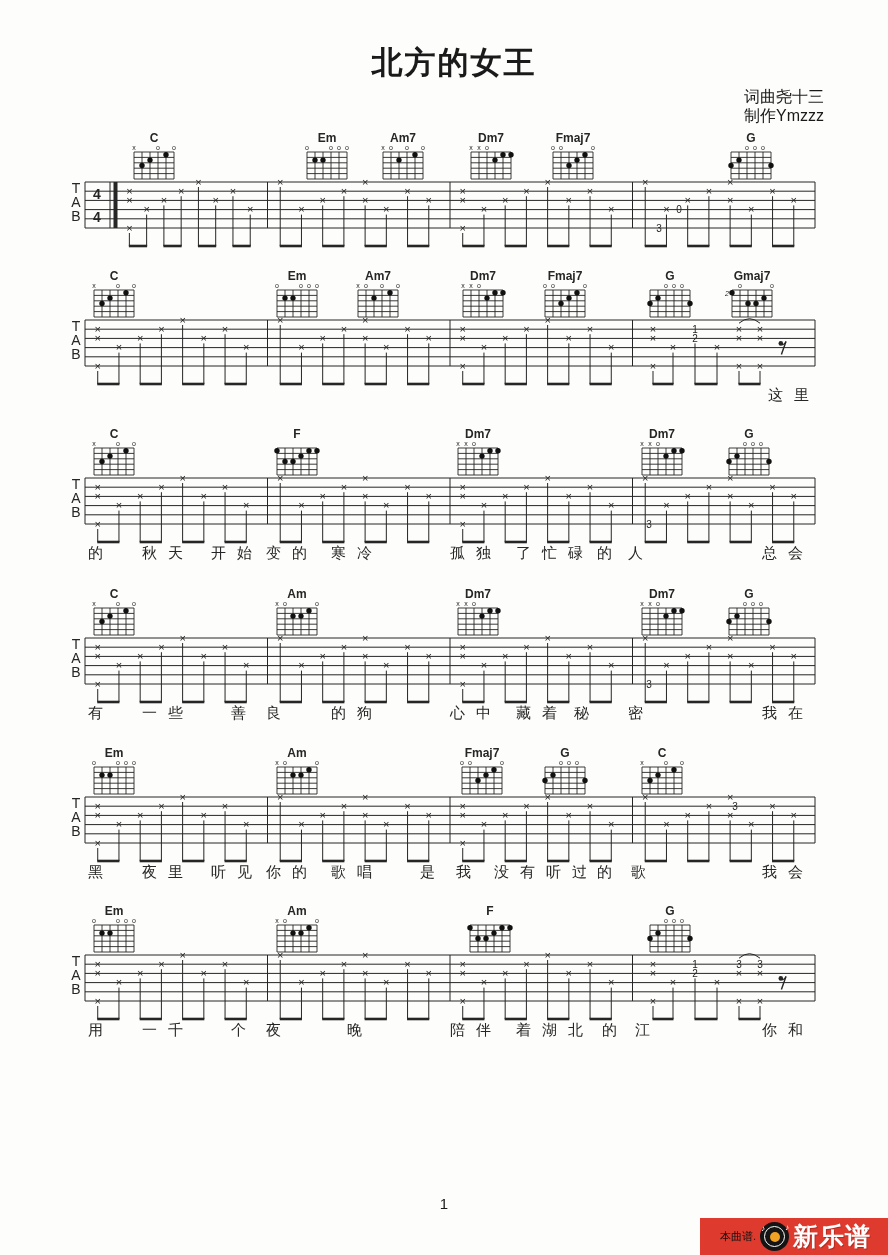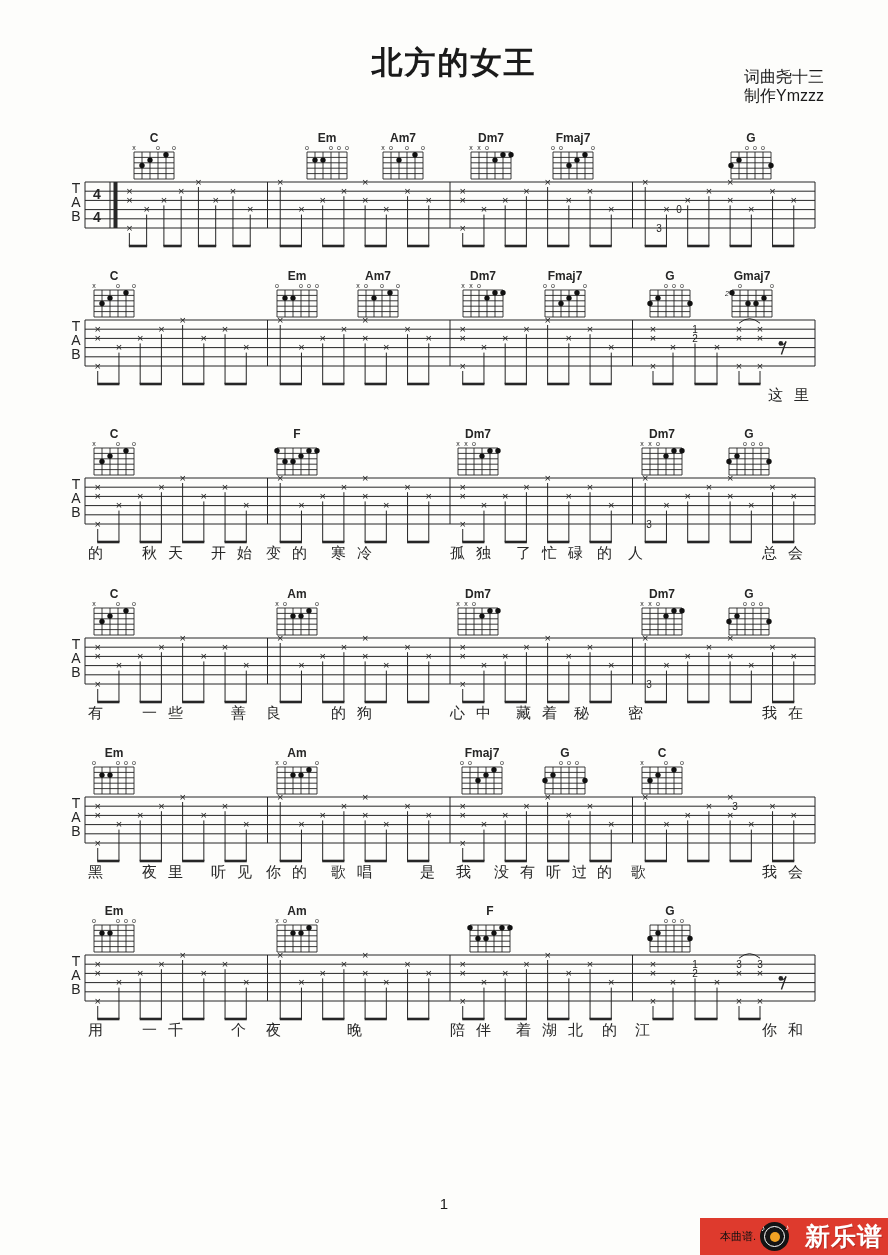--- a/index.html
+++ b/index.html
@@ -7,21 +7,21 @@
     position:relative;width:888px;height:1255px;background:#fdfdfb;
     font-family:"Liberation Sans","DejaVu Sans",sans-serif;color:#1a1a1a;
     overflow:hidden;margin:0 auto;
   }
   #notation{position:absolute;left:0;top:0;}
   .title{
     position:absolute;left:0;right:0;top:42px;text-align:center;
     font-size:31px;font-weight:bold;letter-spacing:2px;padding-left:20px;
   }
   .credits{
-    position:absolute;right:64px;top:67px;text-align:center;
+    position:absolute;right:64px;top:87px;text-align:center;
     font-size:16px;line-height:19px;margin-left:9px;
   }
   .page-num{
     position:absolute;left:0;right:0;top:1195px;text-align:center;font-size:15px;
   }
   .footer-bar{
     position:absolute;left:700px;top:1218px;width:188px;height:37px;
     background:#de3a2d;display:flex;align-items:center;
   }
   .footer-prefix{font-size:11px;color:#111;margin-left:20px;white-space:nowrap;}
@@ -36,21 +36,21 @@
   .vinyl::after{
     content:"";position:absolute;left:9.5px;top:9.5px;width:10px;height:10px;
     background:#f0a224;border-radius:50%;
   }
   .vinyl .note{
     position:absolute;color:#fff;font-size:8px;line-height:8px;z-index:2;
   }
   .vinyl .note.n1{left:1px;top:3px;}
   .vinyl .note.n2{right:0px;top:2px;}
   .footer-brand{
-    font-size:25px;font-weight:bold;color:#ffffff;margin-left:16px;
+    font-size:25px;font-weight:bold;color:#ffffff;margin-left:4px;
     letter-spacing:1px;white-space:nowrap;text-shadow:1px 1px 0 rgba(60,0,0,.25);
   }
 </style>
 </head>
 <body>
 
 <div id="page">
 
   <svg id="notation" width="888" height="1255" viewBox="0 0 888 1255">
       <g>

